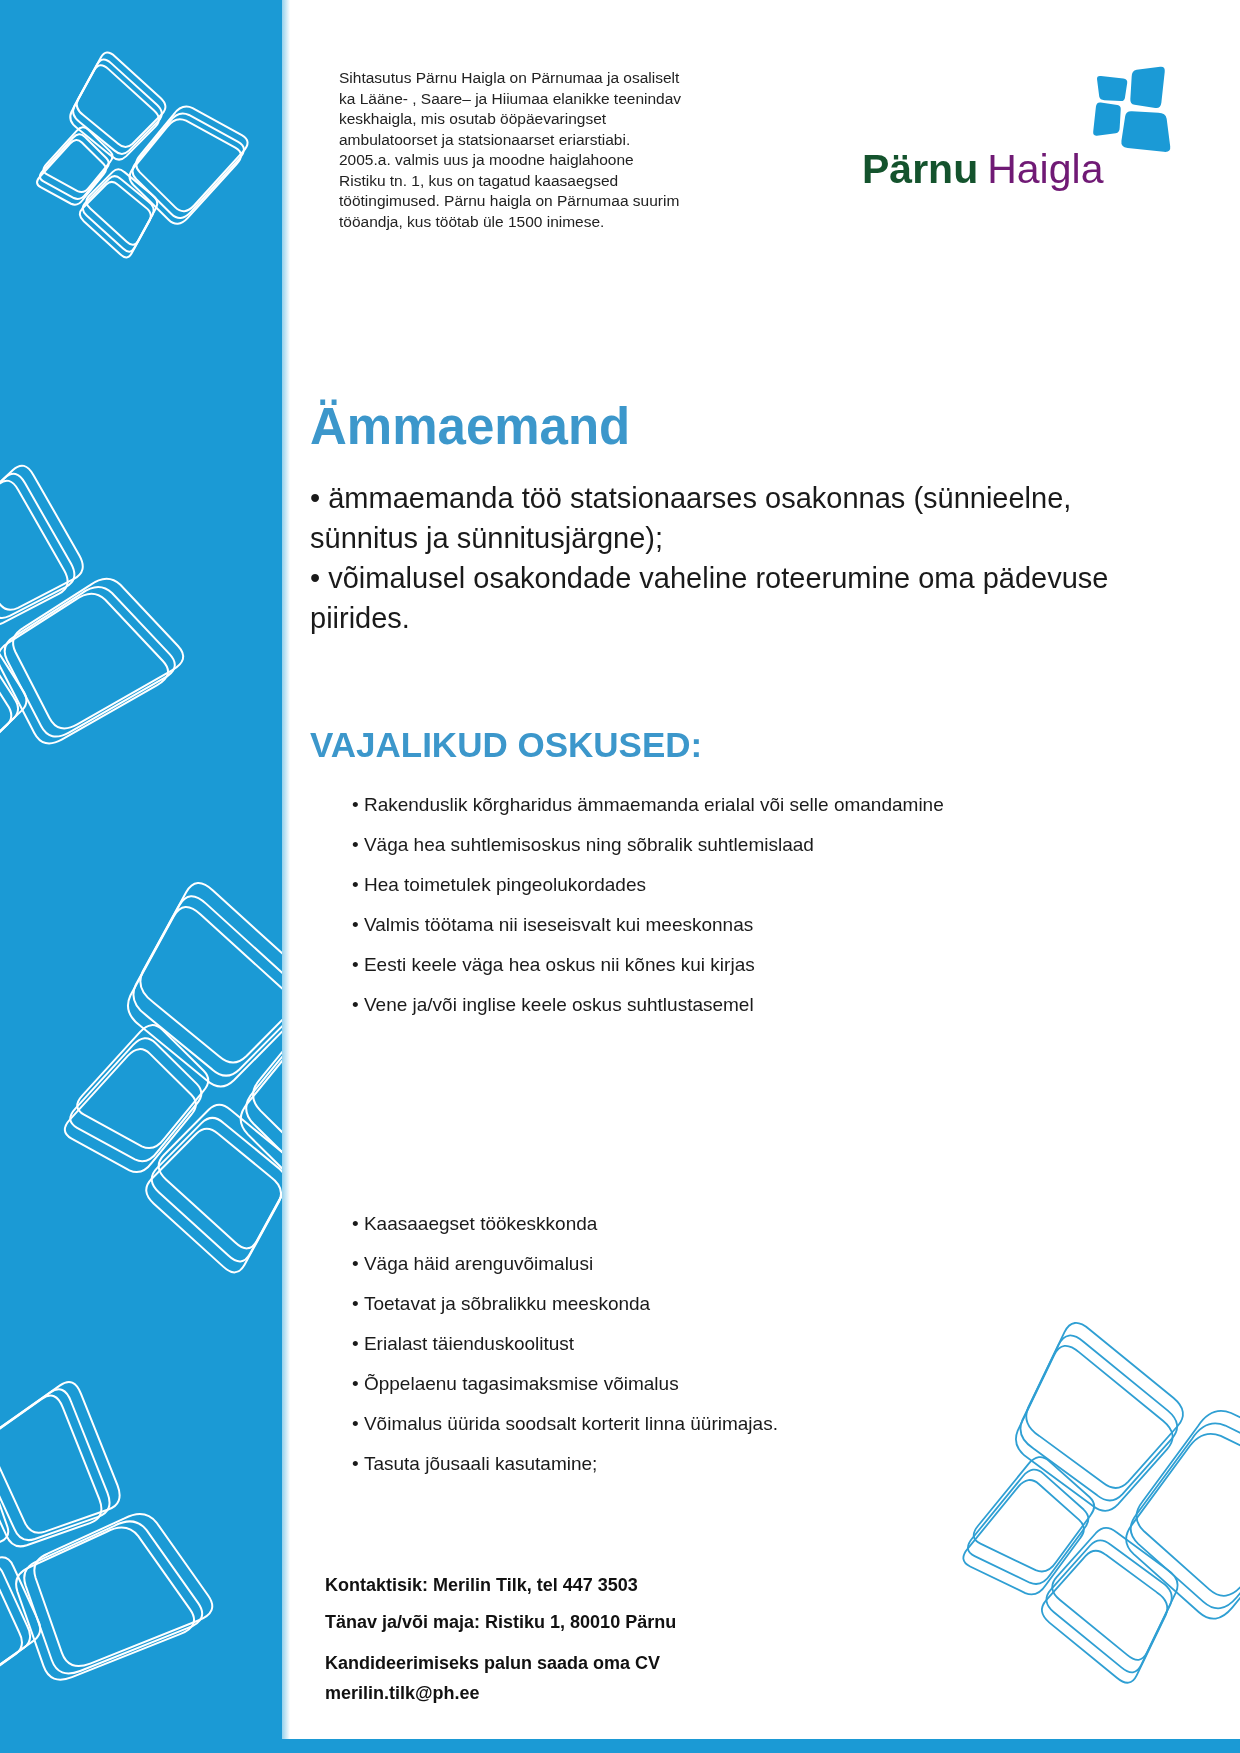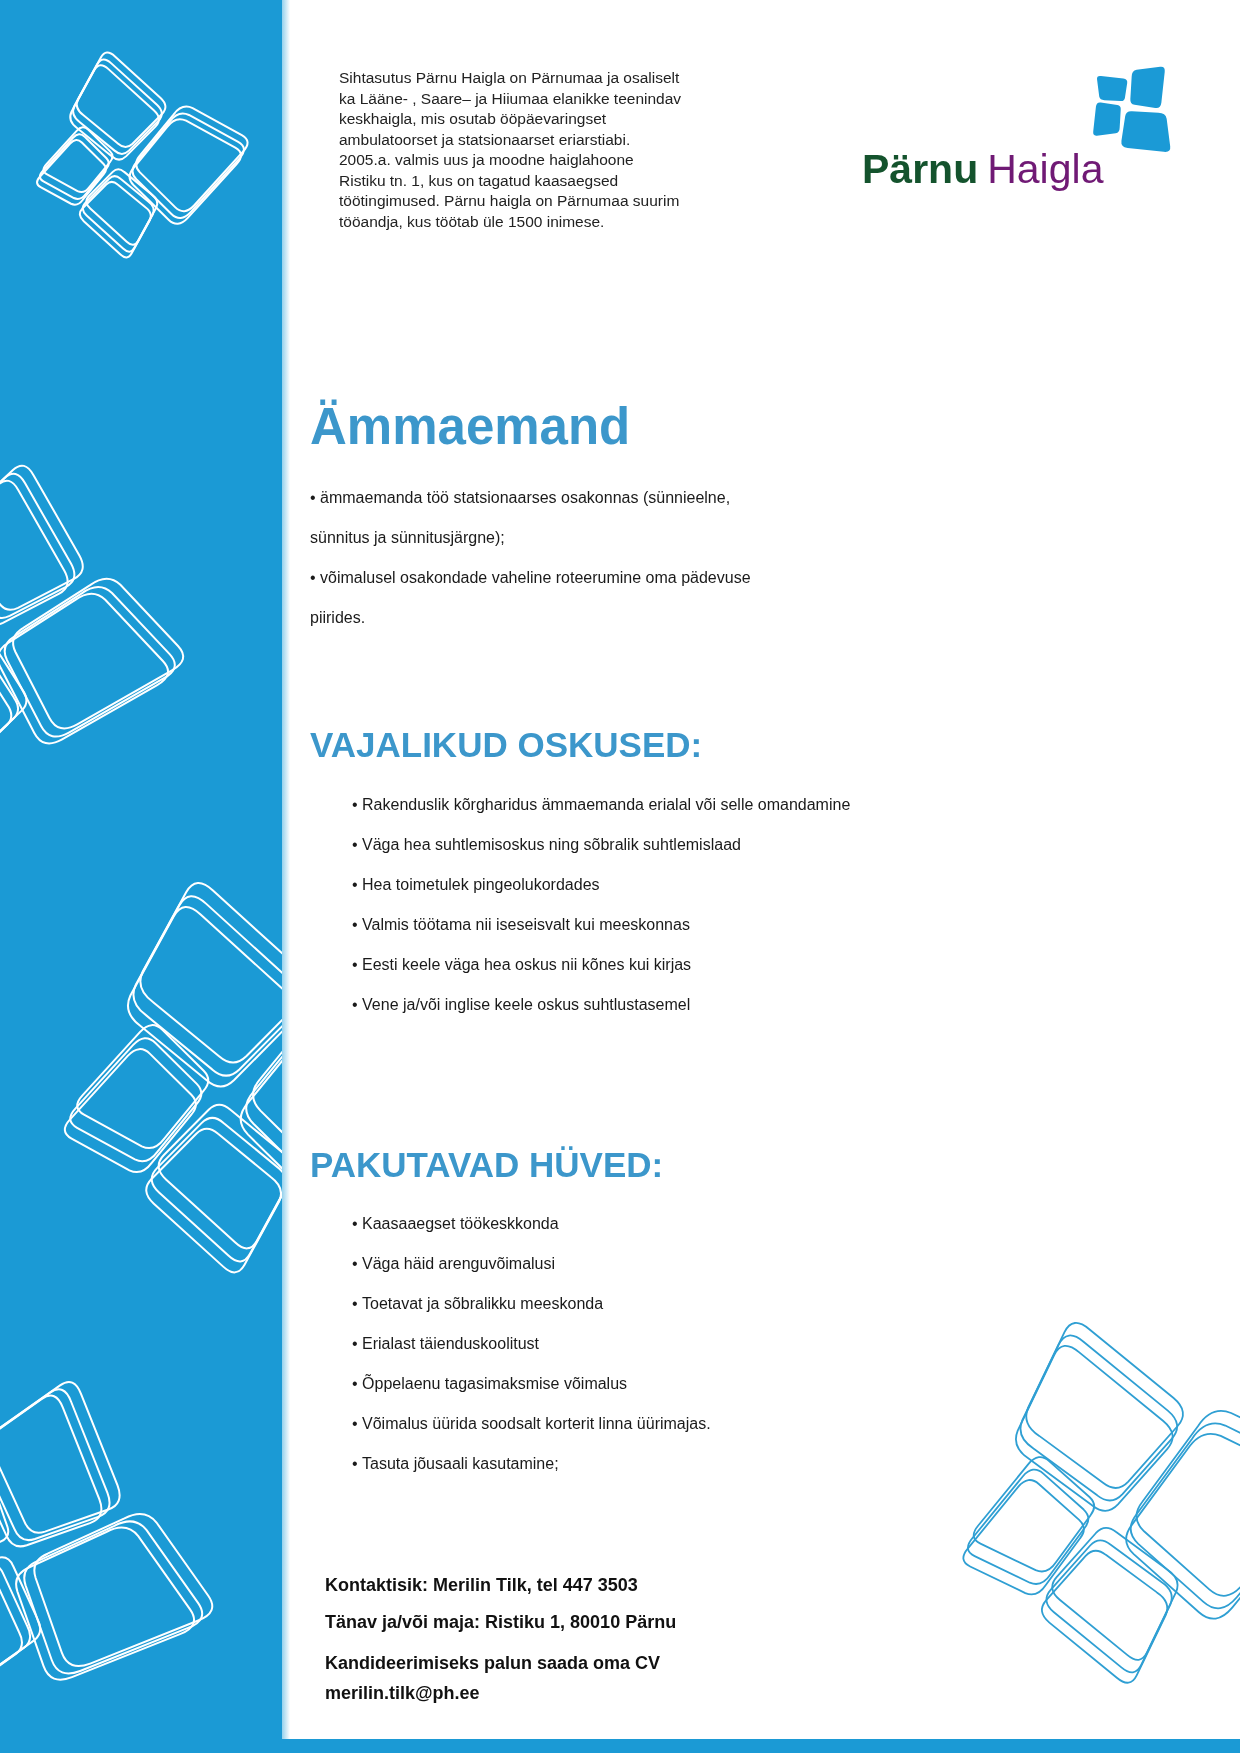--- a/index.html
+++ b/index.html
@@ -40,31 +40,31 @@
     font-size:41px;white-space:nowrap;
   }
   .logo-text .bold{font-weight:bold;color:#14532d;}
   .logo-text .light{font-weight:normal;color:#701a75;margin-left:9px;}
   .job-title{
     position:absolute;left:310px;top:398px;z-index:2;margin:0;
     font-size:51px;line-height:58px;font-weight:bold;color:#3c97cb;white-space:nowrap;
   }
   .duties{
     position:absolute;left:310px;top:478px;z-index:2;
-    font-size:16px;line-height:40px;white-space:pre-line;
+    font-size:29px;line-height:40px;white-space:pre-line;
   }
   .section-heading{
     position:absolute;left:310px;z-index:2;margin:0;
     font-size:35px;line-height:42px;font-weight:bold;color:#3c97cb;white-space:nowrap;
   }
   .heading-skills{top:724px;}
   .heading-benefits{top:1144px;}
   .bullet-list{
     position:absolute;left:352px;z-index:2;margin:0;padding:0;list-style:none;
-    font-size:16px;
+    font-size:19px;
   }
   .list-skills{top:785px;}
   .list-benefits{top:1204px;}
   .bullet-list li{line-height:40px;white-space:nowrap;}
   .bullet-list li::before{content:"\2022\00a0";}
   .contact{
     position:absolute;left:325px;top:1570px;z-index:2;
     font-size:18px;font-weight:bold;color:#111;
   }
   .contact-line{line-height:30px;white-space:nowrap;}
@@ -144,21 +144,20 @@
   <h2 class="section-heading heading-skills">VAJALIKUD OSKUSED:</h2>
   <ul class="bullet-list list-skills">
     <li>Rakenduslik kõrgharidus ämmaemanda erialal või selle omandamine</li>
     <li>Väga hea suhtlemisoskus ning sõbralik suhtlemislaad</li>
     <li>Hea toimetulek pingeolukordades</li>
     <li>Valmis töötama nii iseseisvalt kui meeskonnas</li>
     <li>Eesti keele väga hea oskus nii kõnes kui kirjas</li>
     <li>Vene ja/või inglise keele oskus suhtlustasemel</li>
   </ul>
 
-  <h2 class="section-heading heading-benefits">PAKUTAVAD HÜVED:</h2>
   <ul class="bullet-list list-benefits">
     <li>Kaasaaegset töökeskkonda</li>
     <li>Väga häid arenguvõimalusi</li>
     <li>Toetavat ja sõbralikku meeskonda</li>
     <li>Erialast täienduskoolitust</li>
     <li>Õppelaenu tagasimaksmise võimalus</li>
     <li>Võimalus üürida soodsalt korterit linna üürimajas.</li>
     <li>Tasuta jõusaali kasutamine;</li>
   </ul>
 

